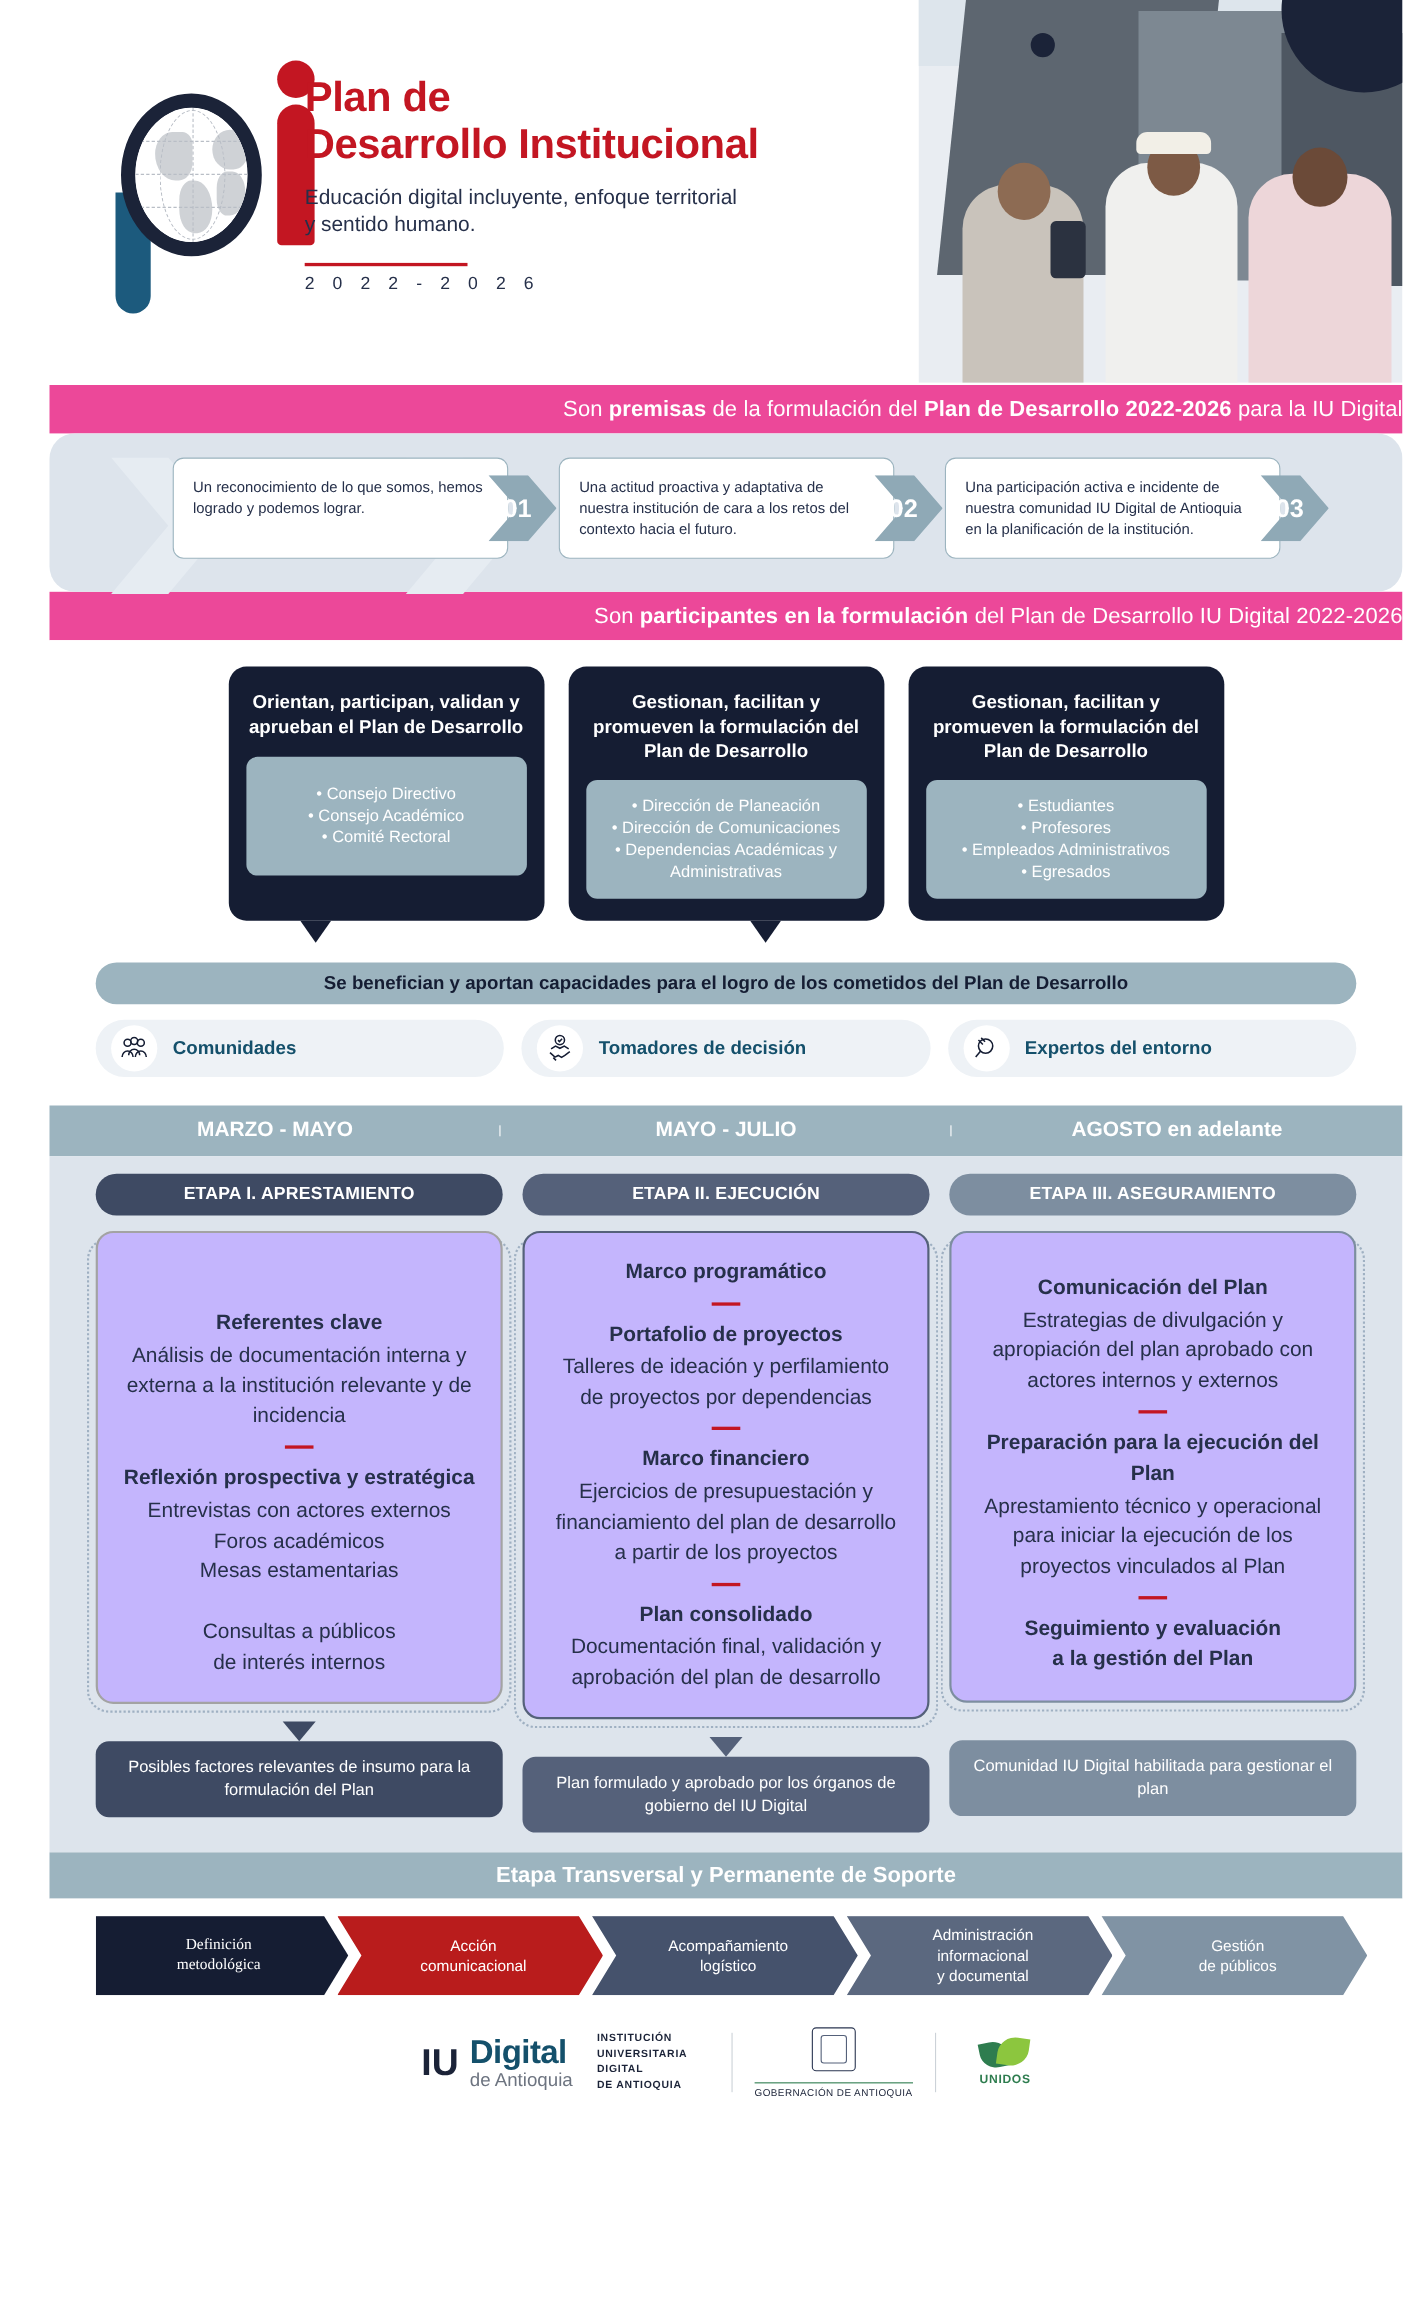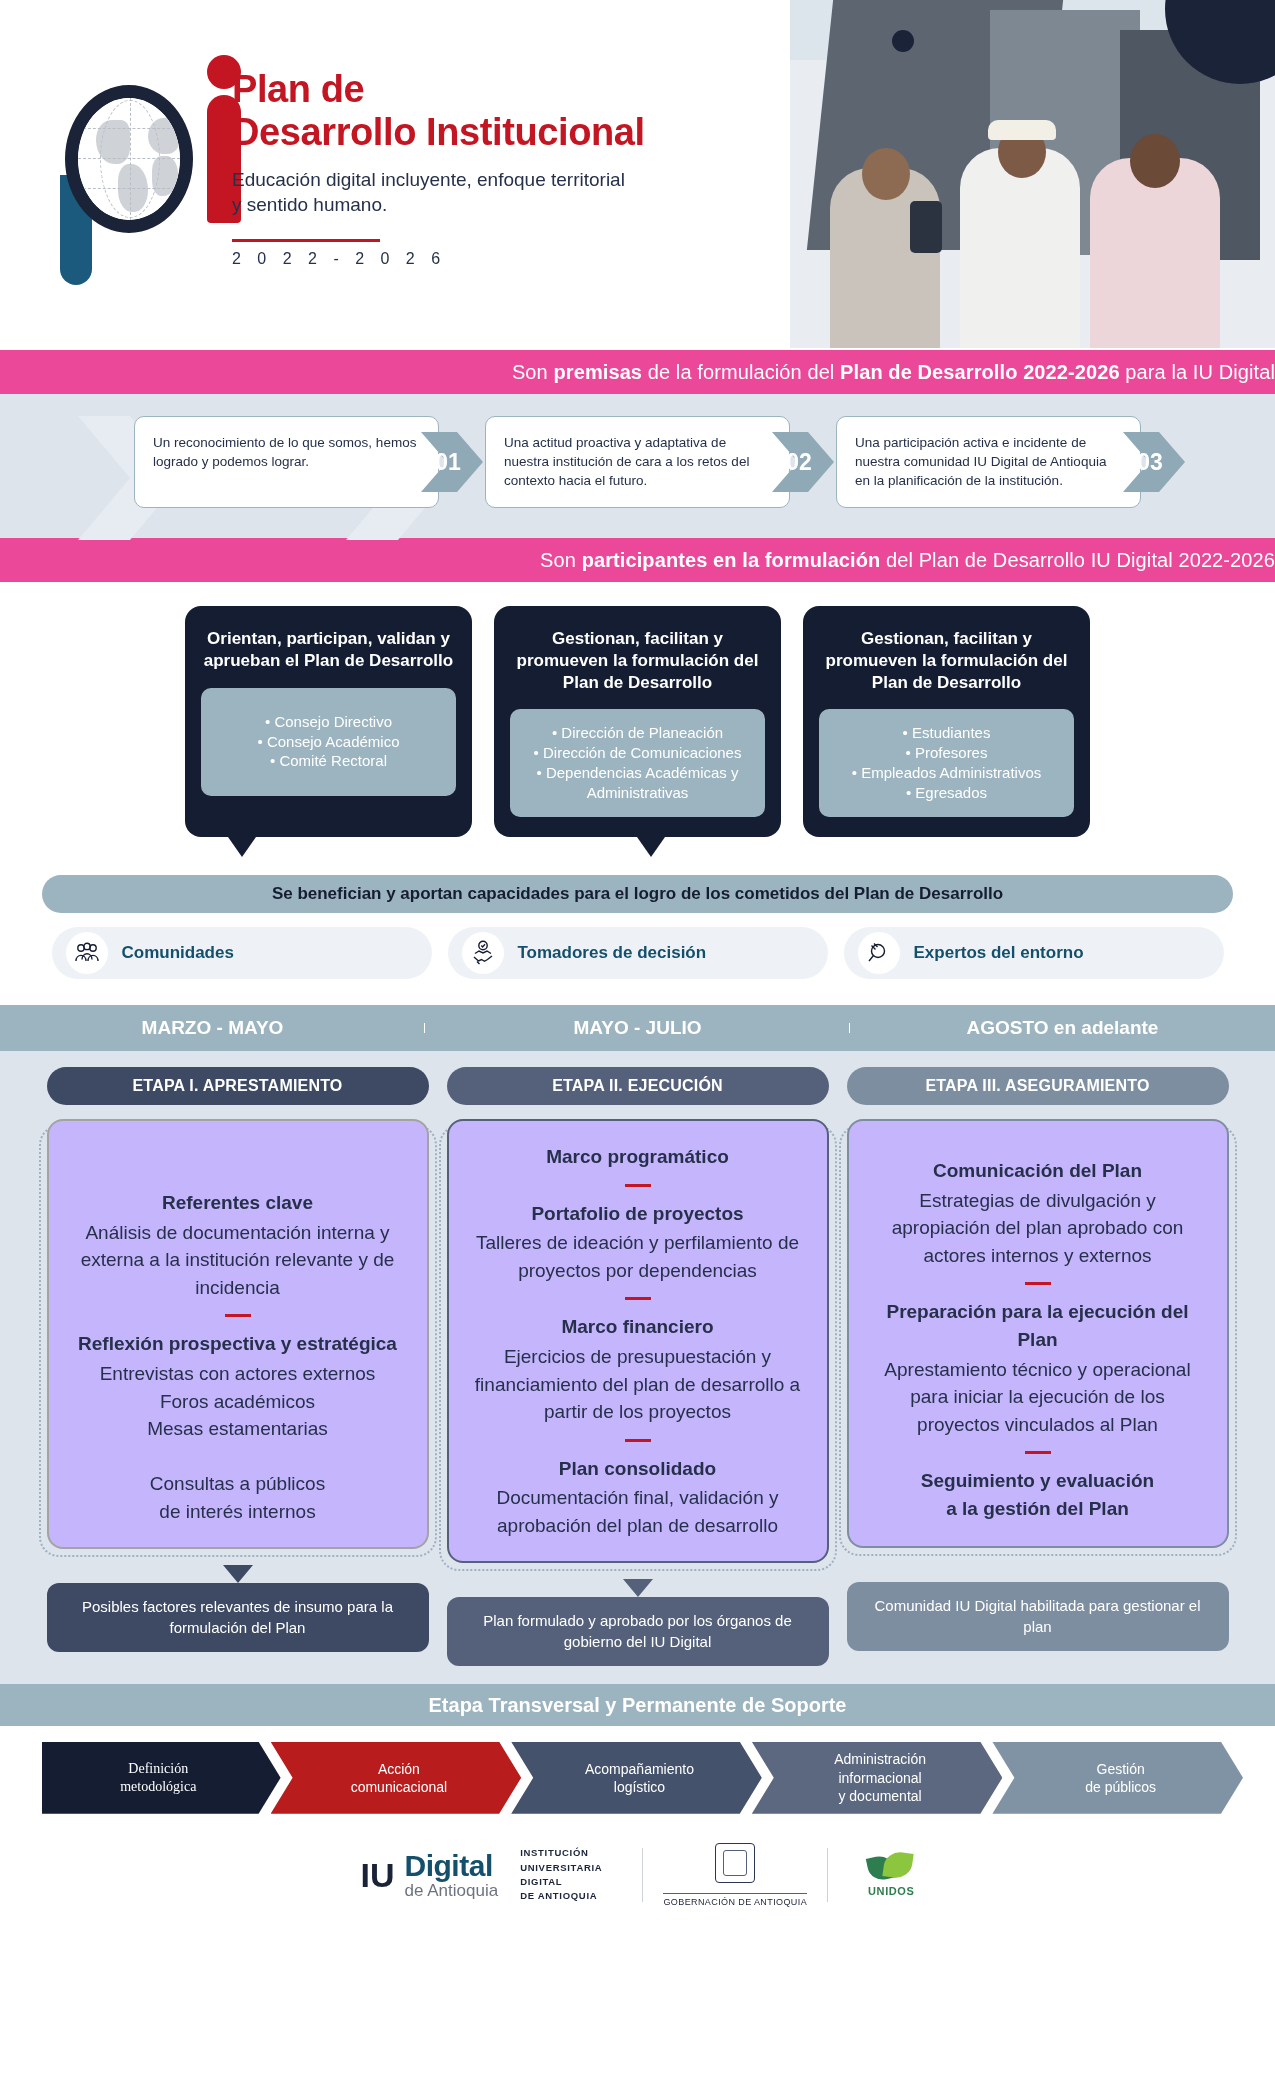--- a/index.html
+++ b/index.html
@@ -7,21 +7,21 @@
   html, body { width: 1275px; }
   body {
     font-family: "Liberation Sans", sans-serif;
     background: #ffffff;
     color: #1b2338;
     width: 1275px;
     height: 2100px;
     position: relative;
     overflow: hidden;
   }
-  .page { width: 1275px; height: 1716px; position: relative; background:#fff; }
+  .page { width: 1275px; height: 1716px; position: relative; background:#fff;padding-left:45px; }
 
   
   .header { position: relative; height: 350px; background: #fff; overflow: hidden; }
   .hdr-blob-tr {
     position: absolute; right: -40px; top: -66px;
     width: 150px; height: 150px; border-radius: 50%;
     background: #1b2338;
   }
   .hdr-dot-sm {
     position: absolute; left: 892px; top: 30px;
@@ -89,21 +89,21 @@
 
   
   .band {
     background: #ec4899; color:#fff; text-align:right;
     font-size: 20px; line-height: 44px; height: 44px; font-weight: 400;
     letter-spacing: .1px;
   }
   .band b { font-weight: 700; }
 
   
-  .premises { background:#dde4ec; padding: 22px 0 30px; position:relative; }
+  .premises { background:#dde4ec; padding: 22px 0 30px; position:relative;border-radius:23px; }
   .prem-row { display:flex; justify-content:center; gap: 0; padding: 0 60px; }
   .prem-item { position: relative; width: 305px; }
   .prem-card {
     background:#fff; border:1px solid #9cb4bf; border-radius: 10px;
     padding: 16px 18px; font-size: 13.5px; line-height: 1.42; color:#26304a;
     min-height: 92px; position:relative; z-index:3;
   }
   .prem-chev {
     position:absolute; right:-44px; top: 16px; width: 62px; height: 60px; z-index:4;
   }

